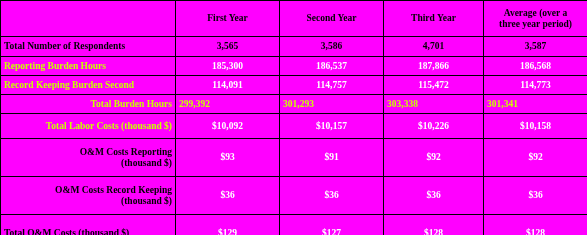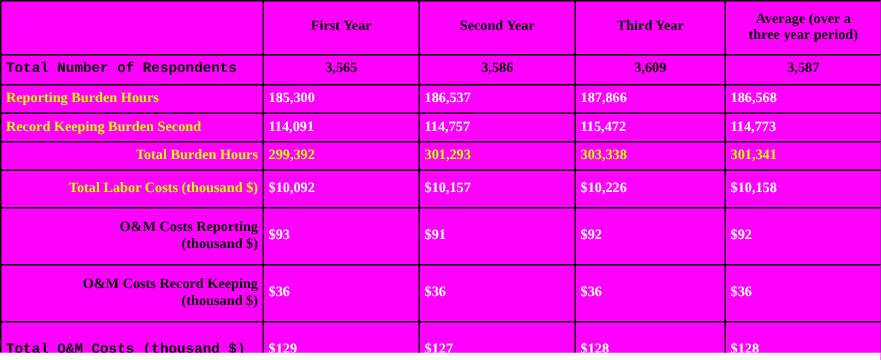--- a/index.html
+++ b/index.html
@@ -36,28 +36,28 @@
   .hdr{
     text-align:center;
     color:#000000;
     font-size:10px;
     vertical-align:bottom;
     padding-bottom:3px;
   }
   .hdr.avg{vertical-align:middle;padding-bottom:1px;}
 
   
-  .lbl-black{color:#000000;text-align:left;font-family:Liberation Mono, monospace;}
+  .lbl-black{color:#000000;text-align:left;}
   .lbl-black-right{color:#000000;text-align:right;}
   .lbl-yellow-right{color:#CCFF00;text-align:left;}
   .lbl-yellow-left{color:#CCFF00;text-align:right;}
 
   
   .val-black{color:#000000;text-align:center;}
-  .val-white{color:#FFFFFF;}
+  .val-white{color:#FFFFFF;text-align:center;}
   .val-yellow{color:#CCFF00;text-align:left;}
 
   .row-resp td{height:17px;}
   .row-rep td{height:16px;}
   .row-rec td{height:16px;}
   .row-tbh td{height:16px;}
   .row-tlc td{height:22px;}
   .row-om1 td{height:35px;}
   .row-om2 td{height:35px;}
   .row-om3 td{height:35px;}
@@ -86,21 +86,21 @@
       <td class="hdr avg">
         <span class="two-line">Average (over a</span>
         <span class="two-line">three year period)</span>
       </td>
     </tr>
 
     <tr class="row-resp">
       <td class="lbl-black">Total Number of Respondents</td>
       <td class="val-black">3,565</td>
       <td class="val-black">3,586</td>
-      <td class="val-black">3,609</td>
+      <td class="val-black">4,701</td>
       <td class="val-black">3,587</td>
     </tr>
 
     <tr class="row-rep">
       <td class="lbl-yellow-right">Reporting Burden Hours</td>
       <td class="val-white">185,300</td>
       <td class="val-white">186,537</td>
       <td class="val-white">187,866</td>
       <td class="val-white">186,568</td>
     </tr>

